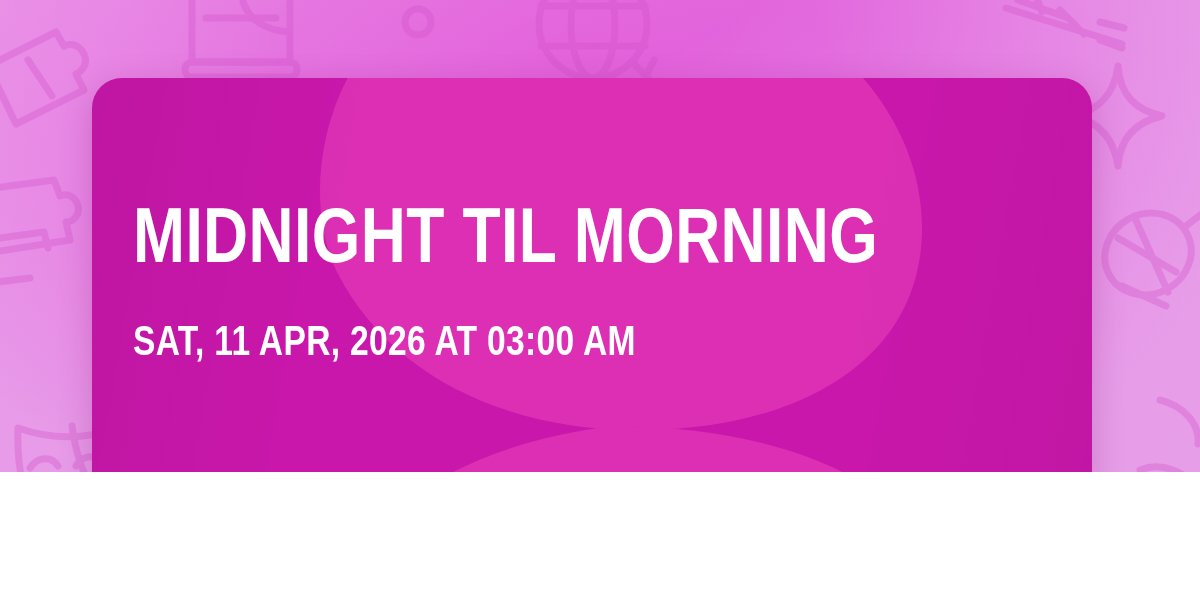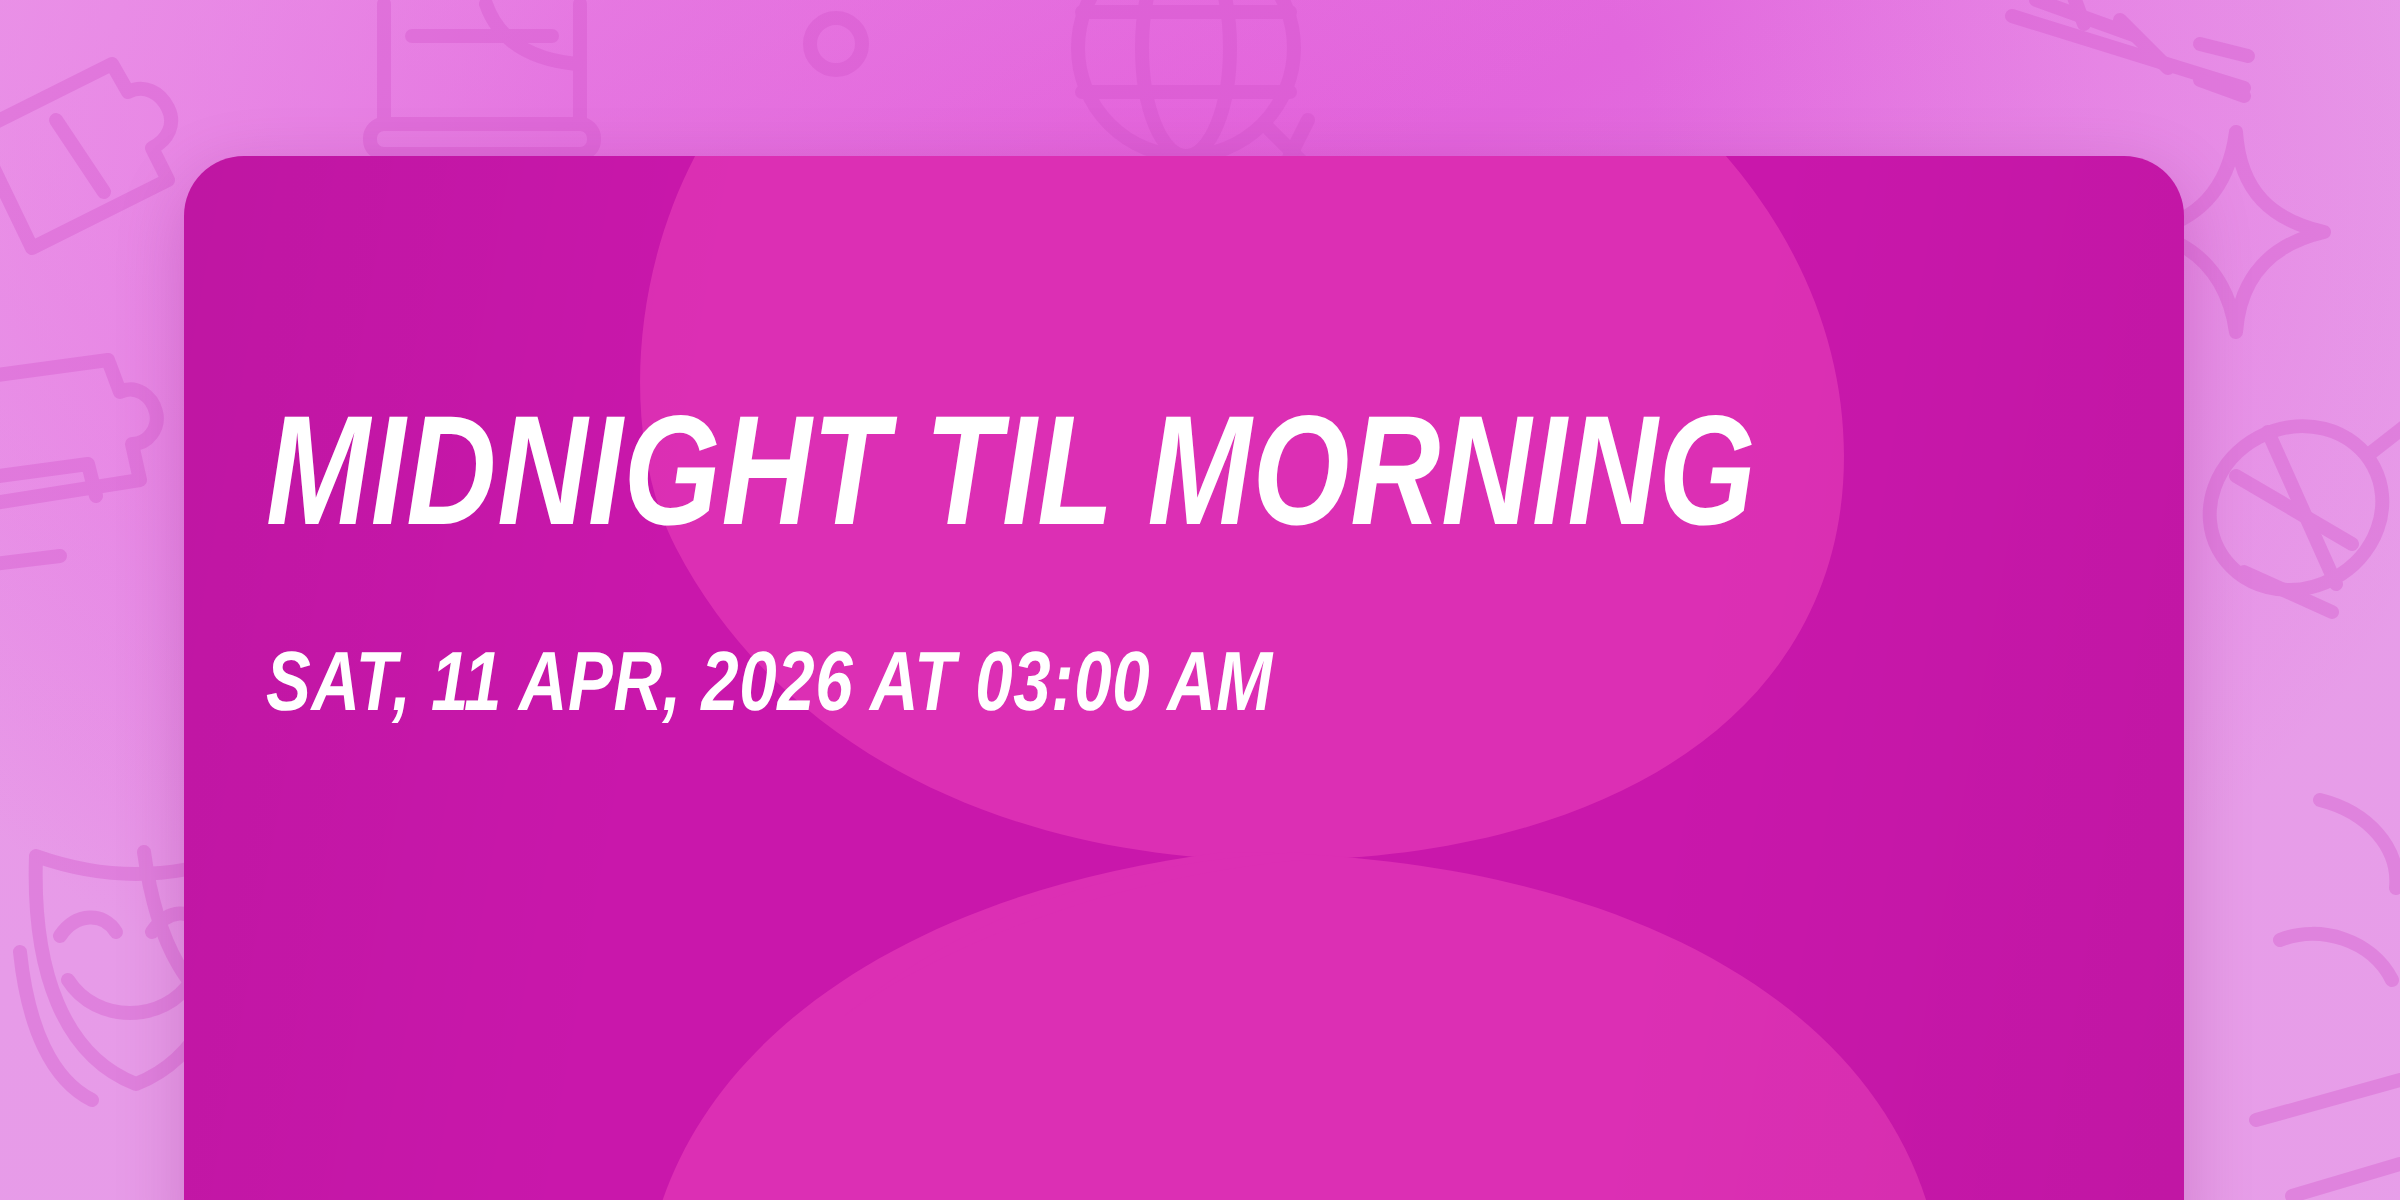--- a/index.html
+++ b/index.html
@@ -5,24 +5,23 @@
   * { margin:0; padding:0; box-sizing:border-box; }
 
   html, body {
     width:1200px; height:600px;
     overflow:hidden;
     font-family:"Liberation Sans", sans-serif;
   }
 
   #stage {
     position:relative;
-    width:1200px; height:600px;
+    width:1200px; height:472px;
     background:#e79be8;
     overflow:hidden;
-    font-style:italic;
   }
 
   
   .bg-base {
     position:absolute; inset:0;
     background:
       radial-gradient(ellipse 720px 520px at 46% 14%, #e35fda 0%, #e267dd 38%, #e682e4 70%, #e79be8 100%);
   }
   .bg-tint {
     position:absolute; inset:0;

